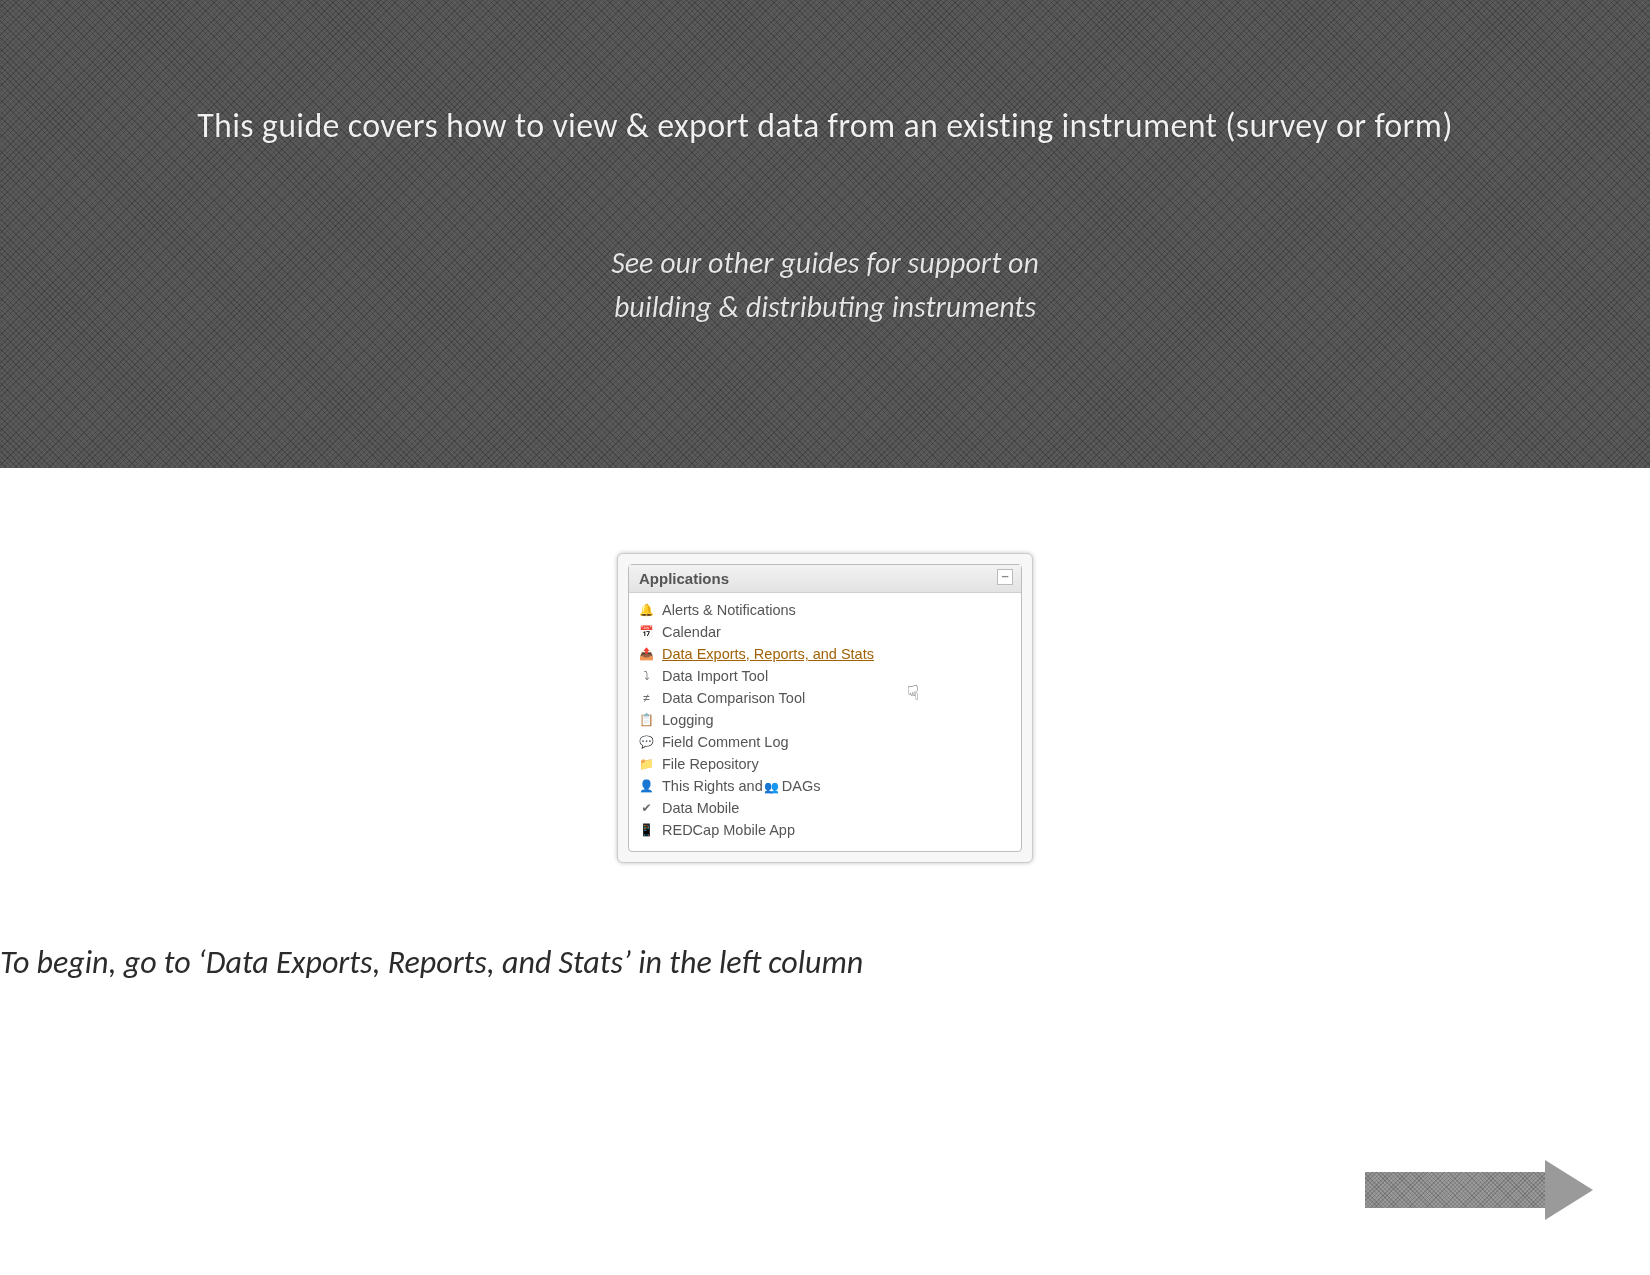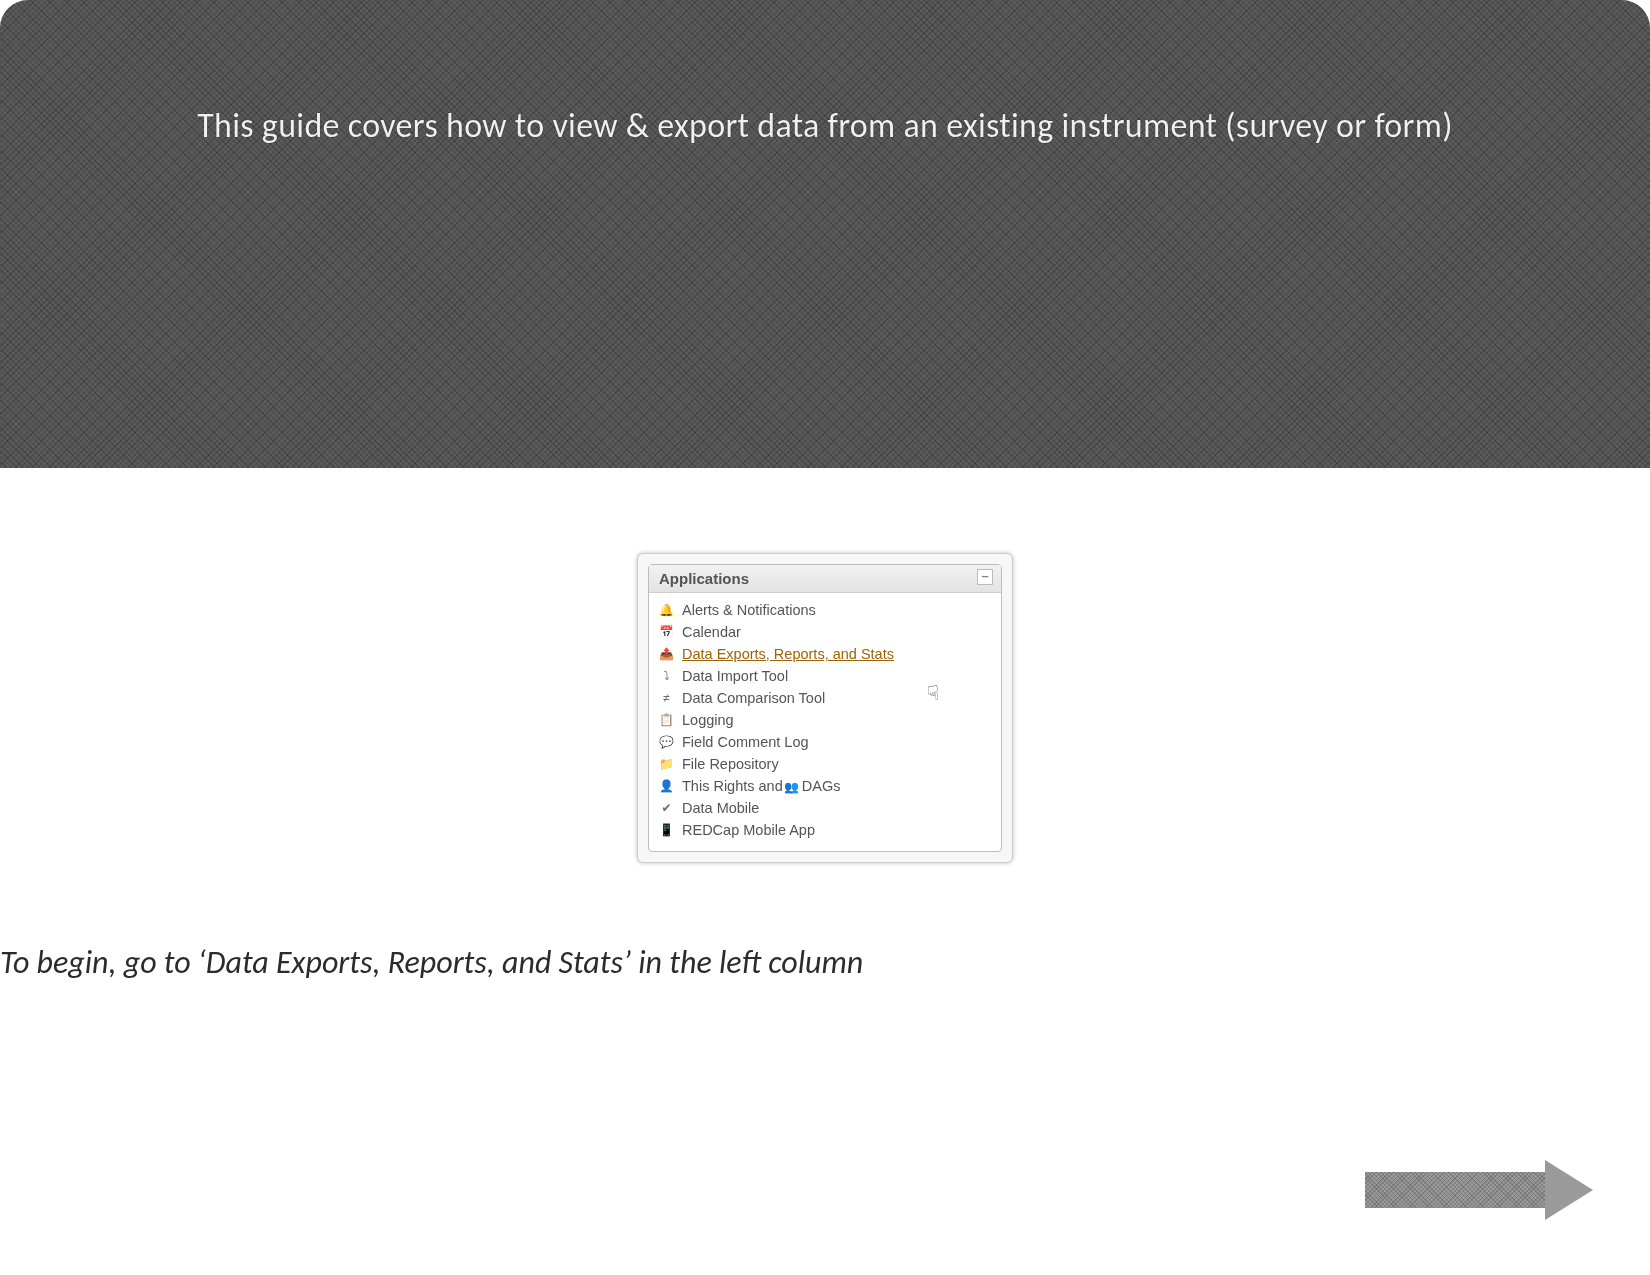--- a/index.html
+++ b/index.html
@@ -36,21 +36,21 @@
     margin-top: 95px;
     font-size: 30px;
     font-style: italic;
     line-height: 1.45;
     color: #e5e5e5;
     text-shadow: 0 0 1px #000;
   }
 
   
   .apps-wrap {
-    width: 376px;
+    width: 416px;
     margin: 85px auto 1px auto;
     position: relative;
   }
   .apps-outer {
     padding: 10px;
     background: #f7f7f7;
     border: 1px solid #ccc;
     box-shadow: 0 0 4px rgba(0,0,0,0.25);
     border-radius: 6px;
   }
@@ -175,30 +175,33 @@
     border-top: 30px solid transparent;
     border-bottom: 30px solid transparent;
     border-left: 48px solid transparent;
     
   }
   .page {
     position: relative;
     width: 1650px;
     height: 1275px;
     overflow: hidden;
-    border-radius: 28px;
   }
 </style>
 </head>
 <body>
 
 <div class="page">
 
   <div class="banner">
     <div class="title">This guide covers how to view &amp; export data from an existing instrument (survey or form)</div>
+    <div class="subtitle">
+      <span>See our other guides for support on</span><br>
+      <span>building &amp; distributing instruments</span>
+    </div>
   </div>
 
   <div class="apps-wrap">
     <div class="apps-outer">
       <div class="apps-panel">
         <div class="apps-header">
           <span>Applications</span>
           <span class="min">–</span>
         </div>
         <ul class="apps-list">

